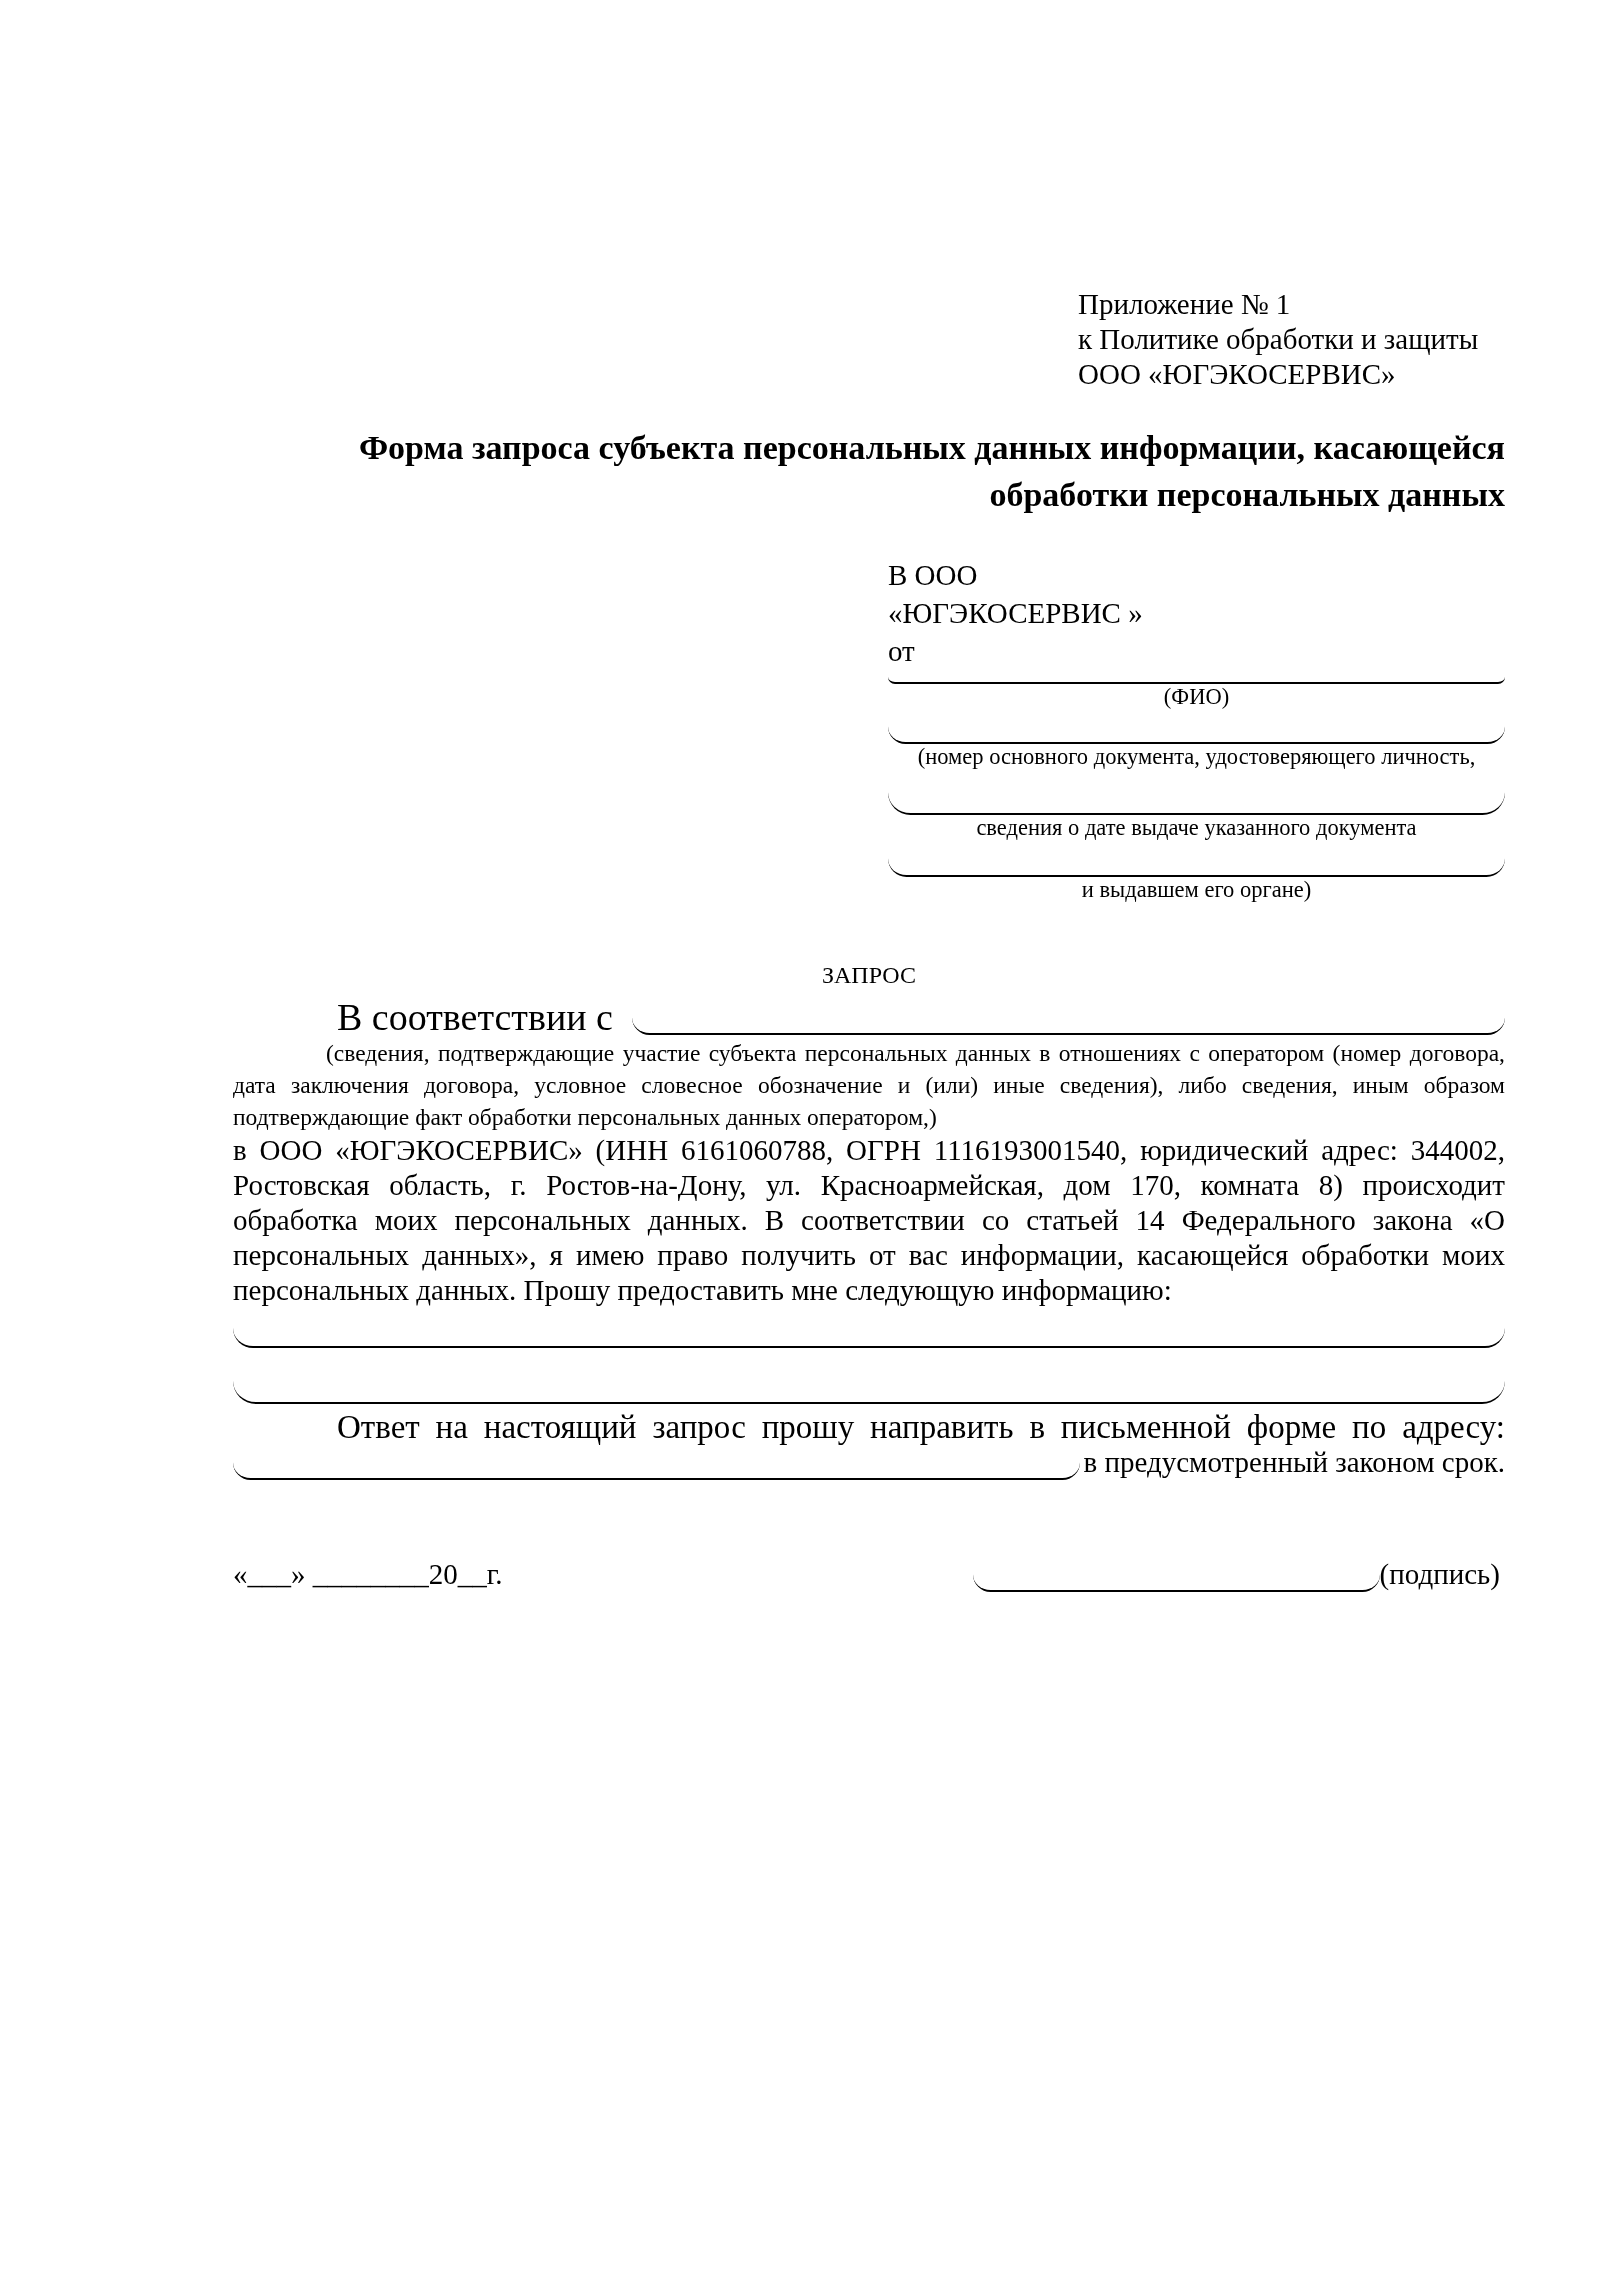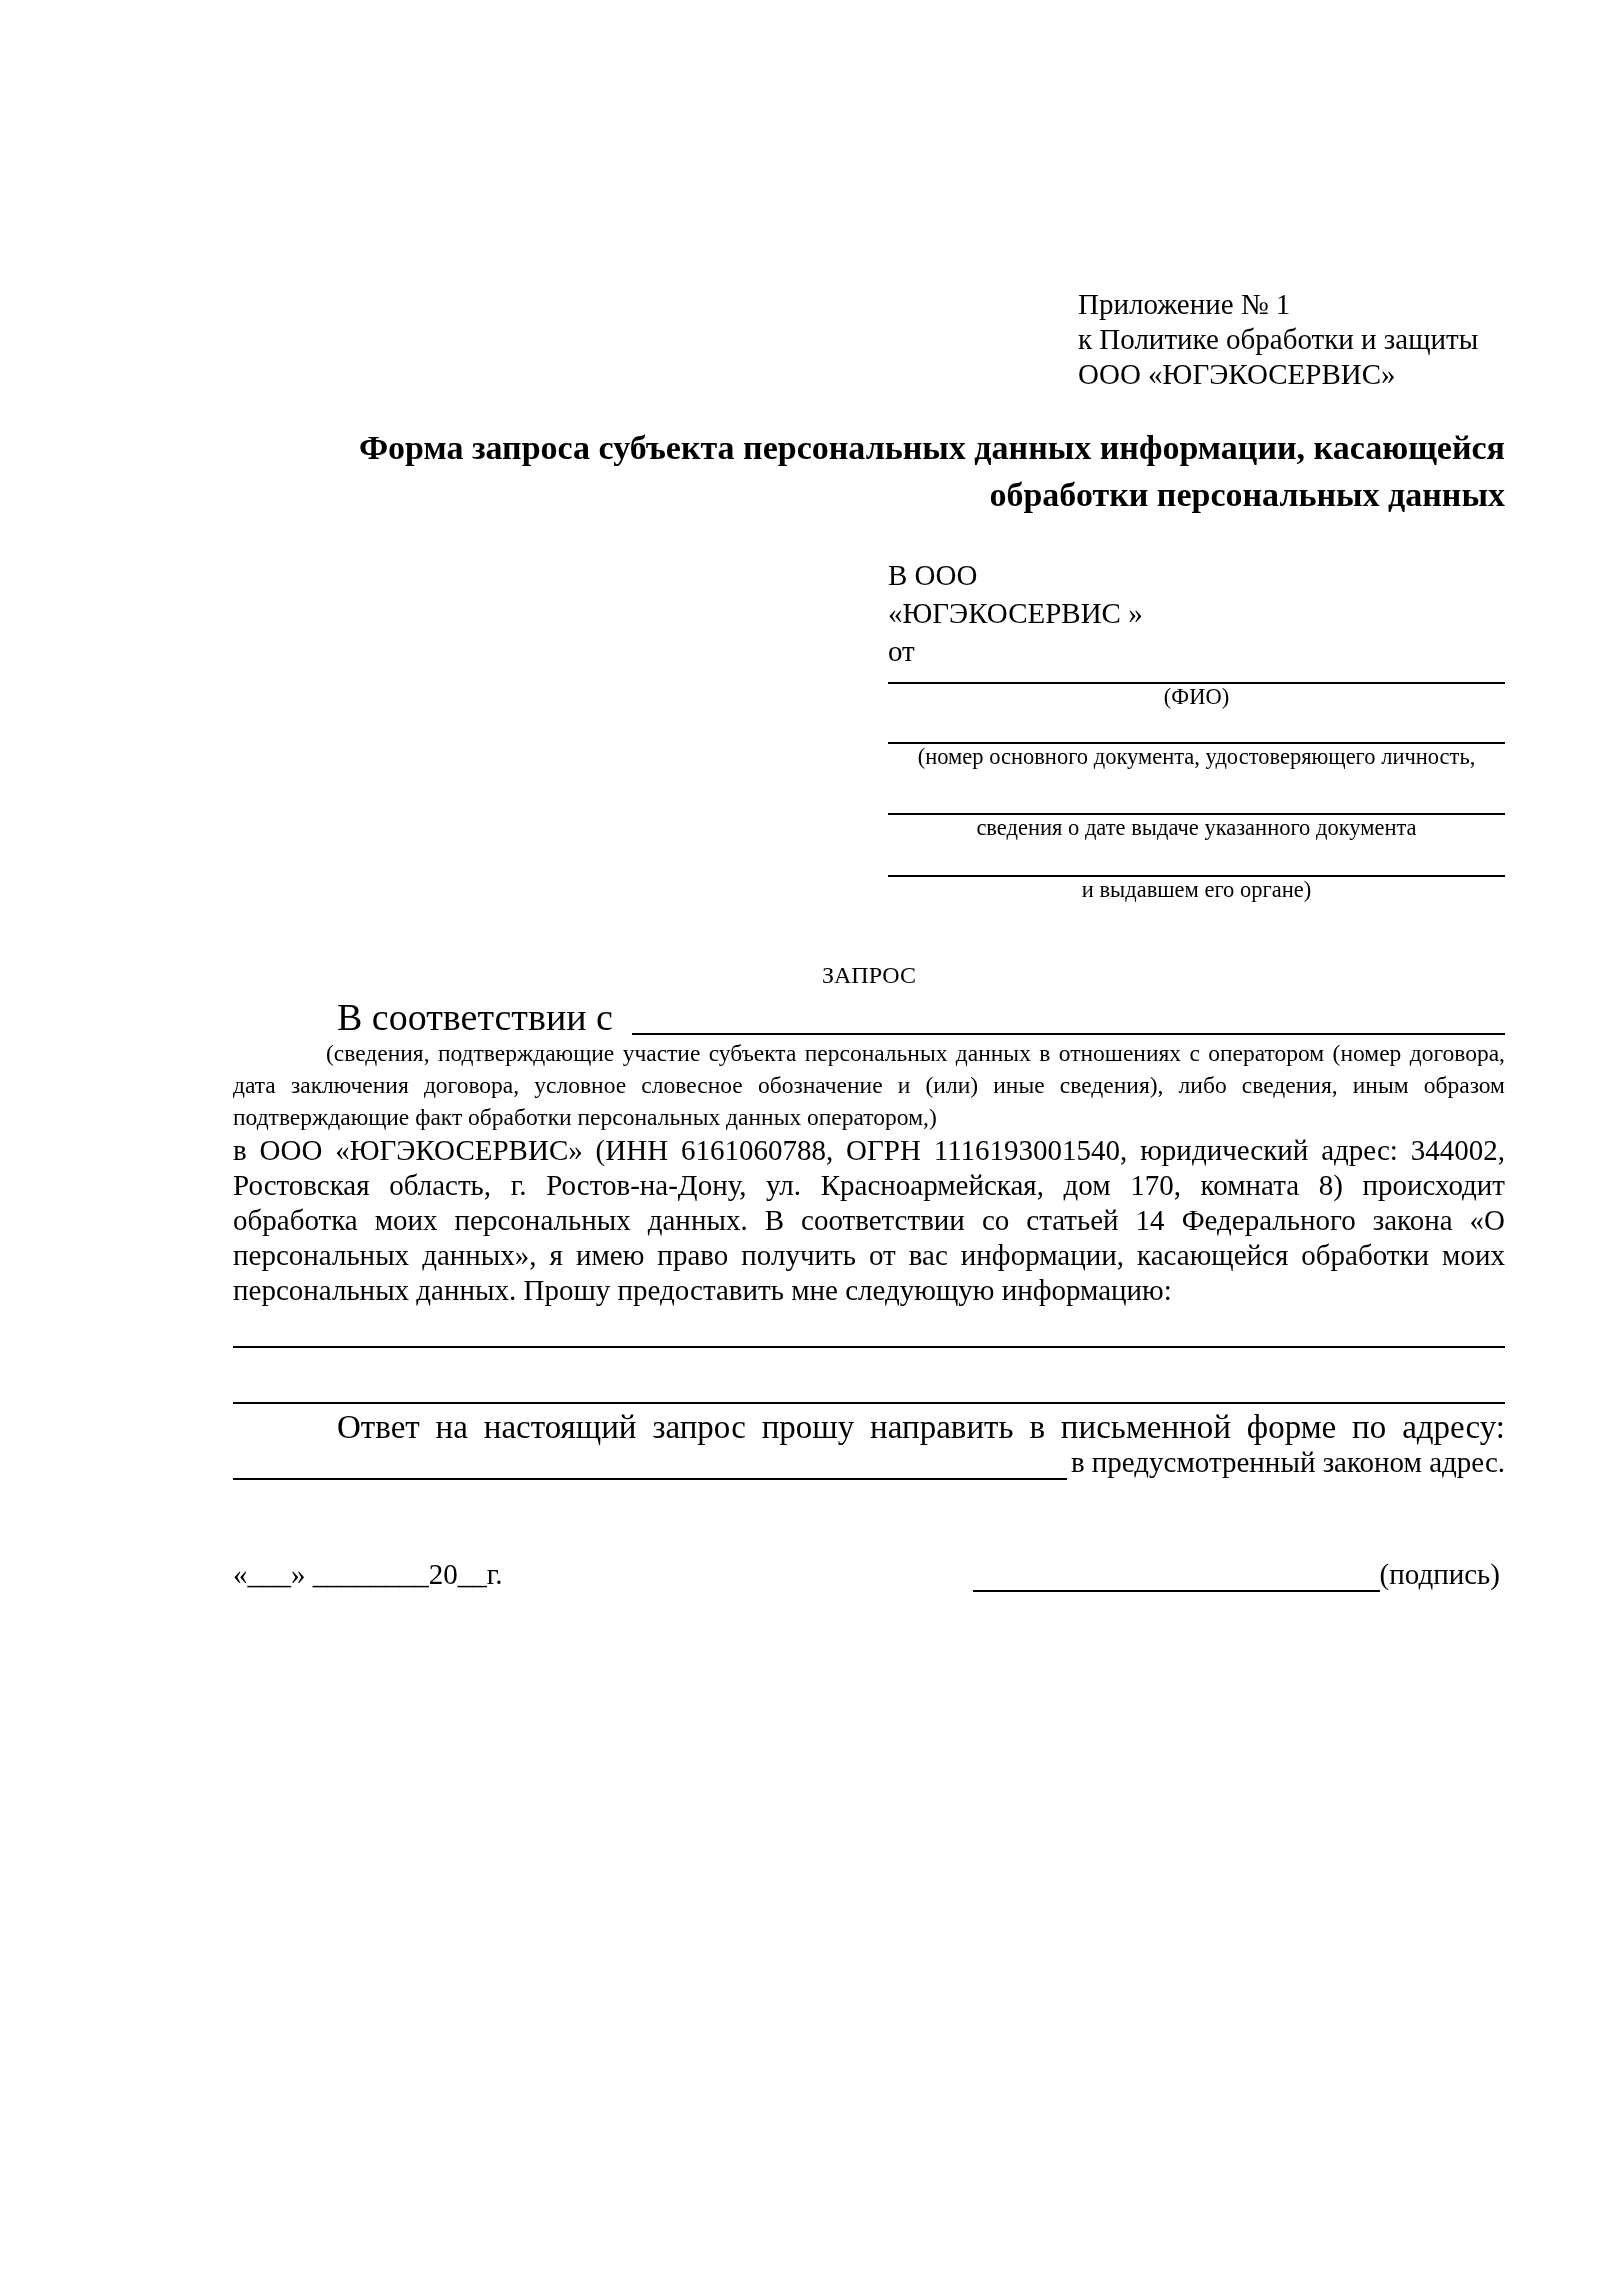--- a/index.html
+++ b/index.html
@@ -1,15 +1,15 @@
 <!DOCTYPE html>
 <html lang="ru"><head>
 <meta charset="utf-8">
 <style>
-  * { margin:0; padding:0; box-sizing:border-box; }
+  * { margin:0; padding:0; box-sizing:border-box;border-radius:23px; }
   html,body { background:#ffffff; }
   .page {
     position:relative;
     width:1621px; height:2293px;
     background:#ffffff; color:#000000;
     font-family:"Liberation Serif","DejaVu Serif",serif;
     overflow:hidden;
   }
   .content { position:absolute; left:233px; top:287px; width:1272px; }
 
@@ -111,21 +111,21 @@
     <div class="fineprint">(сведения, подтверждающие участие субъекта персональных данных в отношениях с оператором (номер договора, дата заключения договора, условное словесное обозначение и (или) иные сведения), либо сведения, иным образом подтверждающие факт обработки персональных данных оператором,)</div>
 
     <div class="body-text">в ООО «ЮГЭКОСЕРВИС» (ИНН 6161060788, ОГРН 1116193001540, юридический адрес: 344002, Ростовская область, г. Ростов-на-Дону, ул. Красноармейская, дом 170, комната 8) происходит обработка моих персональных данных. В соответствии со статьей 14 Федерального закона «О персональных данных», я имею право получить от вас информации, касающейся обработки моих персональных данных. Прошу предоставить мне следующую информацию:</div>
 
     <div class="blank-full bf-1"></div>
     <div class="blank-full bf-2"></div>
 
     <div class="reply-line1">Ответ на настоящий запрос прошу направить в письменной форме по адресу:</div>
     <div class="reply-line2">
       <span class="fill"></span>
-      <span class="suffix">в предусмотренный законом адрес.</span>
+      <span class="suffix">в предусмотренный законом срок.</span>
     </div>
 
     <div class="signature-row">
       <span>«___» ________20__г.</span>
       <span class="sig-group">
         <span class="sig-blank"></span>
         <span>(подпись)</span>
       </span>
     </div>
 

